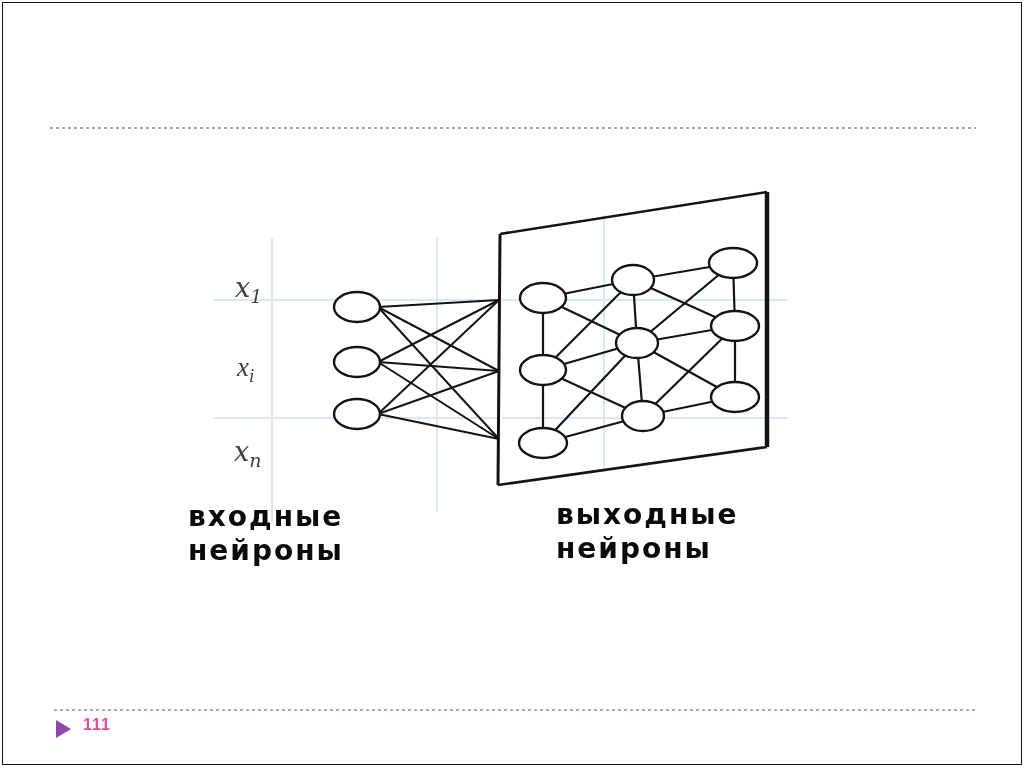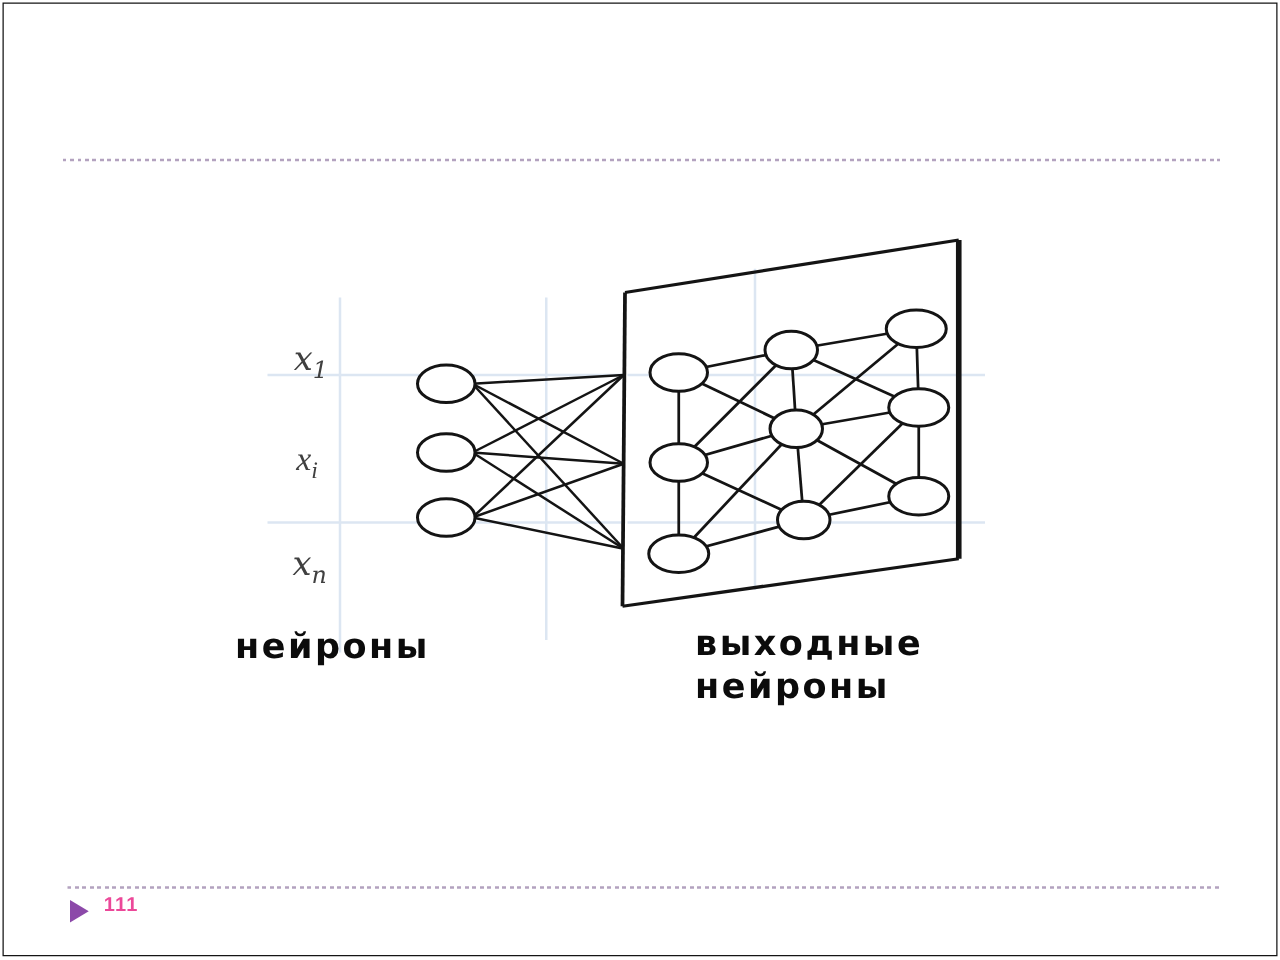--- a/index.html
+++ b/index.html
@@ -91,20 +91,21 @@
       <ellipse cx="357" cy="307" rx="23" ry="15" fill="#ffffff" stroke="#141414" stroke-width="2.4"></ellipse>
       <ellipse cx="357" cy="362" rx="23" ry="15" fill="#ffffff" stroke="#141414" stroke-width="2.4"></ellipse>
       <ellipse cx="357" cy="414" rx="23" ry="15" fill="#ffffff" stroke="#141414" stroke-width="2.4"></ellipse>
     </svg>
 
   <span class="xl xl1"><i>x</i><sub>1</sub></span>
   <span class="xl xl2"><i>x</i><sub>i</sub></span>
   <span class="xl xl3"><i>x</i><sub>n</sub></span>
 
   <div class="caption left">
+    <div>входные</div>
     <div>нейроны</div>
   </div>
   <div class="caption right">
     <div>выходные</div>
     <div>нейроны</div>
   </div>
 
   <div class="divider bottom"></div>
   <div class="footer-arrow"></div>
   <div class="page-num">111</div>

